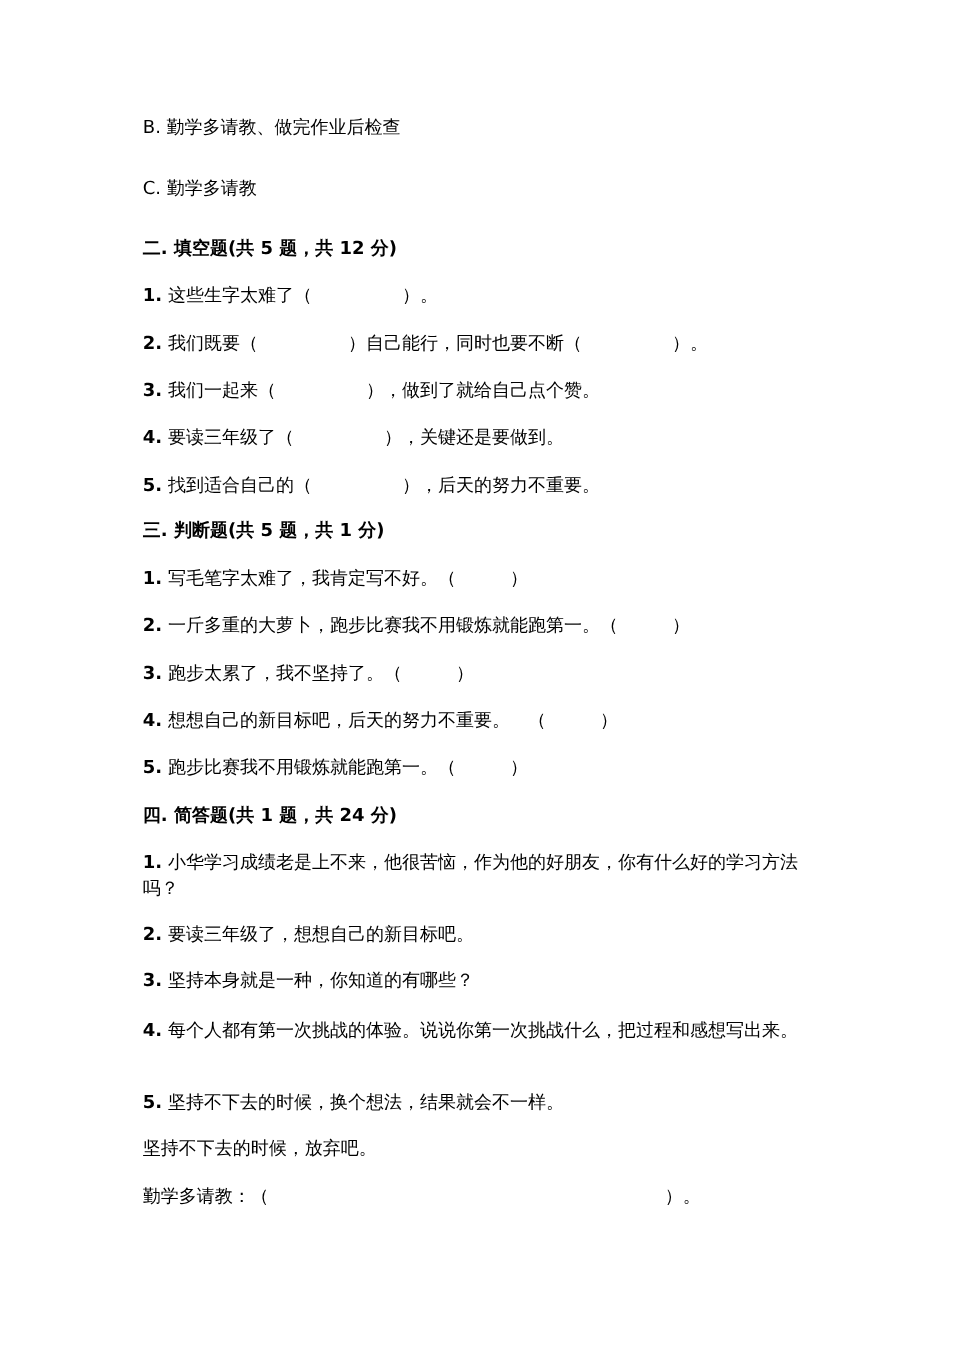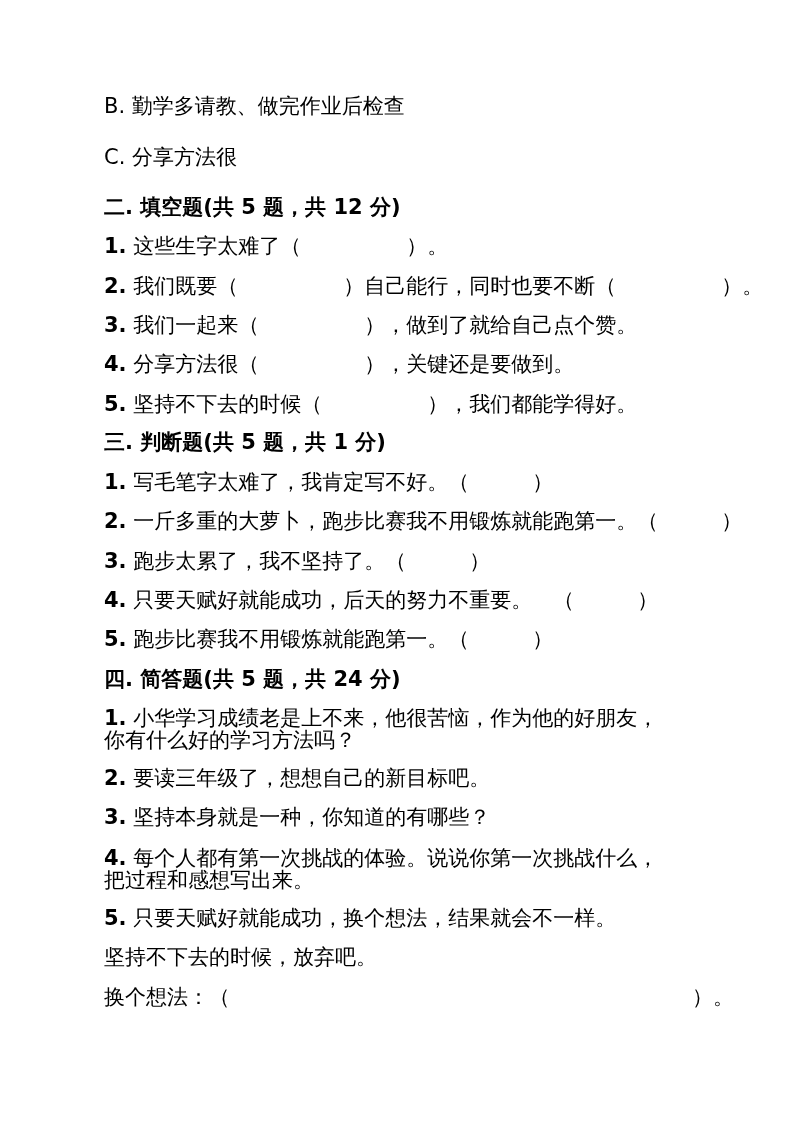--- a/index.html
+++ b/index.html
@@ -10,22 +10,22 @@
     body {
       width: 794px;
       height: 1123px;
       position: relative;
       overflow: hidden;
       font-family: "DejaVu Sans", "Liberation Sans", sans-serif;
       color: #000000;
     }
     .line {
       position: absolute;
-      left: 104px;
-      font-size: 21px;
+      left: 119px;
+      font-size: 15px;
       line-height: 20px;
       white-space: pre;
     }
     .heading {
       font-weight: bold;
       text-align: center;
     }
     .num {
       font-weight: bold;
     }
@@ -34,38 +34,38 @@
       width: 560px;
       line-height: 22px;
     }
   </style>
 </head>
 <body>
 
 <div>
 
   <div class="line" style="top:96px">B. 勤学多请教、做完作业后检查</div>
-  <div class="line" style="top:147px">C. 分享方法很</div>
+  <div class="line" style="top:147px">C. 勤学多请教</div>
 
   <div class="line heading" style="top:197px">二. 填空题(共 5 题，共 12 分)</div>
   <div class="line" style="top:236px"><span class="num">1.</span><span> 这些生字太难了（　　　　　）。</span></div>
   <div class="line" style="top:276px"><span class="num">2.</span><span> 我们既要（　　　　　）自己能行，同时也要不断（　　　　　）。</span></div>
   <div class="line" style="top:315px"><span class="num">3.</span><span> 我们一起来（　　　　　），做到了就给自己点个赞。</span></div>
-  <div class="line" style="top:354px"><span class="num">4.</span><span> 分享方法很（　　　　　），关键还是要做到。</span></div>
-  <div class="line" style="top:394px"><span class="num">5.</span><span> 坚持不下去的时候（　　　　　），我们都能学得好。</span></div>
+  <div class="line" style="top:354px"><span class="num">4.</span><span> 要读三年级了（　　　　　），关键还是要做到。</span></div>
+  <div class="line" style="top:394px"><span class="num">5.</span><span> 找到适合自己的（　　　　　），后天的努力不重要。</span></div>
 
   <div class="line heading" style="top:432px">三. 判断题(共 5 题，共 1 分)</div>
   <div class="line" style="top:472px"><span class="num">1.</span><span> 写毛笔字太难了，我肯定写不好。（　　　）</span></div>
   <div class="line" style="top:511px"><span class="num">2.</span><span> 一斤多重的大萝卜，跑步比赛我不用锻炼就能跑第一。（　　　）</span></div>
   <div class="line" style="top:551px"><span class="num">3.</span><span> 跑步太累了，我不坚持了。（　　　）</span></div>
-  <div class="line" style="top:590px"><span class="num">4.</span><span> 只要天赋好就能成功，后天的努力不重要。　（　　　）</span></div>
+  <div class="line" style="top:590px"><span class="num">4.</span><span> 想想自己的新目标吧，后天的努力不重要。　（　　　）</span></div>
   <div class="line" style="top:629px"><span class="num">5.</span><span> 跑步比赛我不用锻炼就能跑第一。（　　　）</span></div>
 
-  <div class="line heading" style="top:669px">四. 简答题(共 5 题，共 24 分)</div>
+  <div class="line heading" style="top:669px">四. 简答题(共 1 题，共 24 分)</div>
   <div class="line wrap" style="top:707px"><span class="num">1.</span><span> 小华学习成绩老是上不来，他很苦恼，作为他的好朋友，你有什么好的学习方法吗？</span></div>
   <div class="line" style="top:768px"><span class="num">2.</span><span> 要读三年级了，想想自己的新目标吧。</span></div>
   <div class="line" style="top:807px"><span class="num">3.</span><span> 坚持本身就是一种，你知道的有哪些？</span></div>
   <div class="line wrap" style="top:847px"><span class="num">4.</span><span> 每个人都有第一次挑战的体验。说说你第一次挑战什么，把过程和感想写出来。</span></div>
-  <div class="line" style="top:908px"><span class="num">5.</span><span> 只要天赋好就能成功，换个想法，结果就会不一样。</span></div>
+  <div class="line" style="top:908px"><span class="num">5.</span><span> 坚持不下去的时候，换个想法，结果就会不一样。</span></div>
   <div class="line" style="top:947px">坚持不下去的时候，放弃吧。</div>
-  <div class="line" style="top:987px">换个想法：（　　　　　　　　　　　　　　　　　　　　　　）。</div>
+  <div class="line" style="top:987px">勤学多请教：（　　　　　　　　　　　　　　　　　　　　　　）。</div>
 
 </div>
 
 </body></html>

